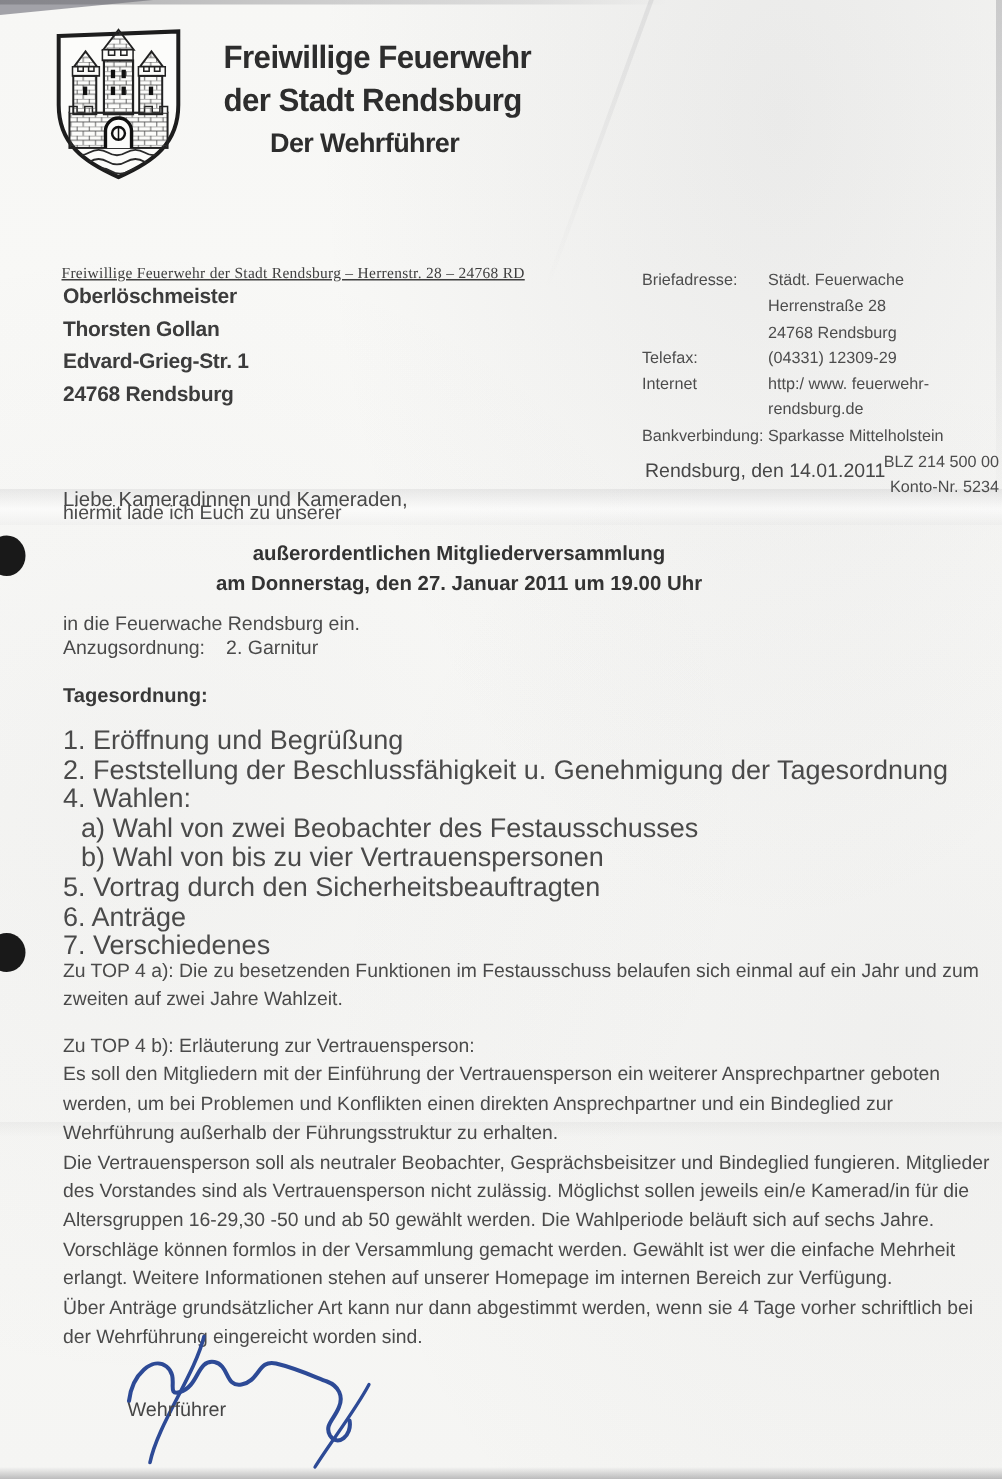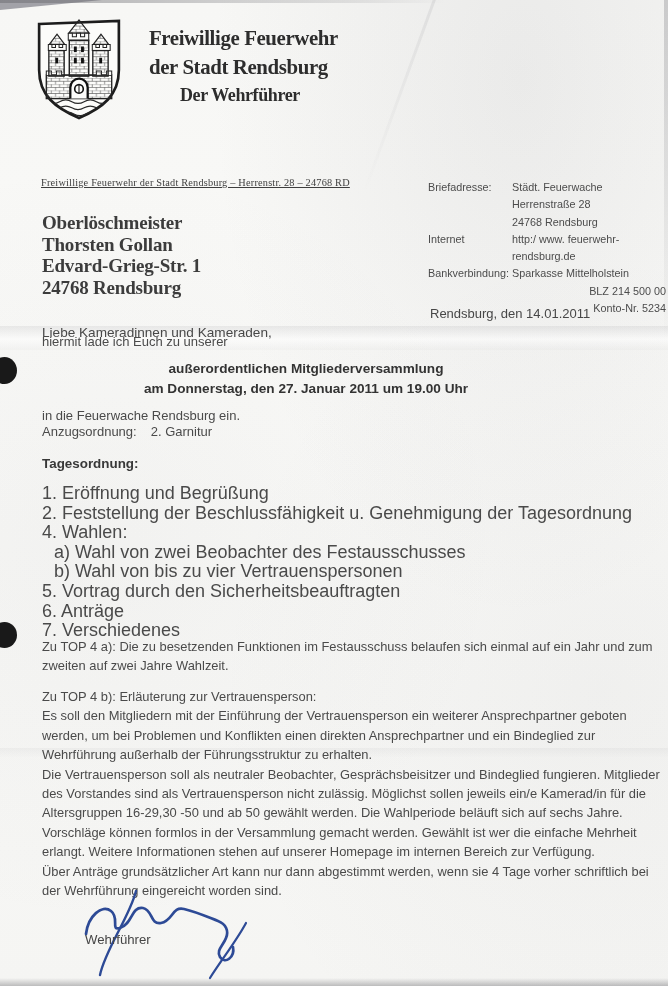--- a/index.html
+++ b/index.html
@@ -24,25 +24,25 @@
   .right-sliver{top:0;right:0;width:4px;height:340px;background:linear-gradient(180deg,rgba(130,130,135,.35),transparent);}
   .bottom-shadow{left:0;bottom:0;width:668px;height:8px;background:linear-gradient(180deg,transparent,rgba(95,95,100,.38));}
   .crease-1{left:0;top:326px;width:668px;height:24px;background:linear-gradient(180deg,rgba(125,125,132,.12),rgba(255,255,255,.5) 55%,rgba(125,125,132,.04));}
   .crease-2{left:0;top:748px;width:668px;height:14px;background:linear-gradient(180deg,rgba(125,125,132,.07),transparent 70%);}
   .crease-diag{left:400px;top:-20px;width:3px;height:220px;background:linear-gradient(180deg,rgba(120,120,128,.14),transparent);transform:rotate(20deg);}
   .punch{left:-8px;width:25px;height:27px;background:#191919;border-radius:50%;}
   .punch.p1{top:357px;}
   .punch.p2{top:622px;height:26px;}
   
   .coat{left:33px;top:16px;width:92px;height:108px;}
-  .org-title{left:149px;top:24px;color:#2d2d2d;font-weight:bold;letter-spacing:-0.4px;font-family:Liberation Serif, serif;}
+  .org-title{left:149px;top:24px;color:#2d2d2d;font-weight:bold;letter-spacing:-0.4px;}
   .org-title .l1,.org-title .l2{font-size:21.5px;line-height:29px;transform:scaleX(.97);transform-origin:left;}
   .org-title .l3{font-size:18px;line-height:27px;margin-left:31px;}
   .sender-line{left:41px;top:177px;font-family:"Liberation Serif","DejaVu Serif",serif;font-size:10.3px;color:#3e3e3e;text-decoration:underline;letter-spacing:.2px;}
-  .recipient{left:42px;top:212px;font-weight:bold;font-size:19px;line-height:21.5px;color:#3c3c3c;letter-spacing:-0.2px;font-family:Liberation Serif, serif;}
+  .recipient{left:42px;top:187px;font-weight:bold;font-size:14px;line-height:21.5px;color:#3c3c3c;letter-spacing:-0.2px;}
   
   .contact{left:428px;top:179px;font-size:10.8px;line-height:17.3px;color:#4c4c4c;width:238px;}
   .crow{display:flex;}
   .crow .clabel{width:84px;flex:none;}
   .crow .cvals{flex:1;}
   .crow.gap{margin-top:4px;}
   .cvals .sub{margin-left:4px;text-align:right;}
   
   .date-line{left:430px;top:306px;font-size:13px;color:#474747;}
   .salutation{left:42px;top:301px;font-size:13.6px;color:#484848;margin-top:24px;}
@@ -138,20 +138,24 @@
   <div class="abs contact">
     <div class="crow">
       <span class="clabel">Briefadresse:</span>
       <span class="cvals">
         <div>Städt. Feuerwache</div>
         <div>Herrenstraße 28</div>
         <div>24768 Rendsburg</div>
       </span>
     </div>
     <div class="crow">
+      <span class="clabel">Telefax:</span>
+      <span class="cvals">(04331) 12309-29</span>
+    </div>
+    <div class="crow">
       <span class="clabel">Internet</span>
       <span class="cvals">http:/ www. feuerwehr-rendsburg.de</span>
     </div>
     <div class="crow">
       <span class="clabel">Bankverbindung:</span>
       <span class="cvals">
         <div>Sparkasse Mittelholstein</div>
         <div class="sub">BLZ 214 500 00</div>
         <div class="sub">Konto-Nr. 5234</div>
       </span>

